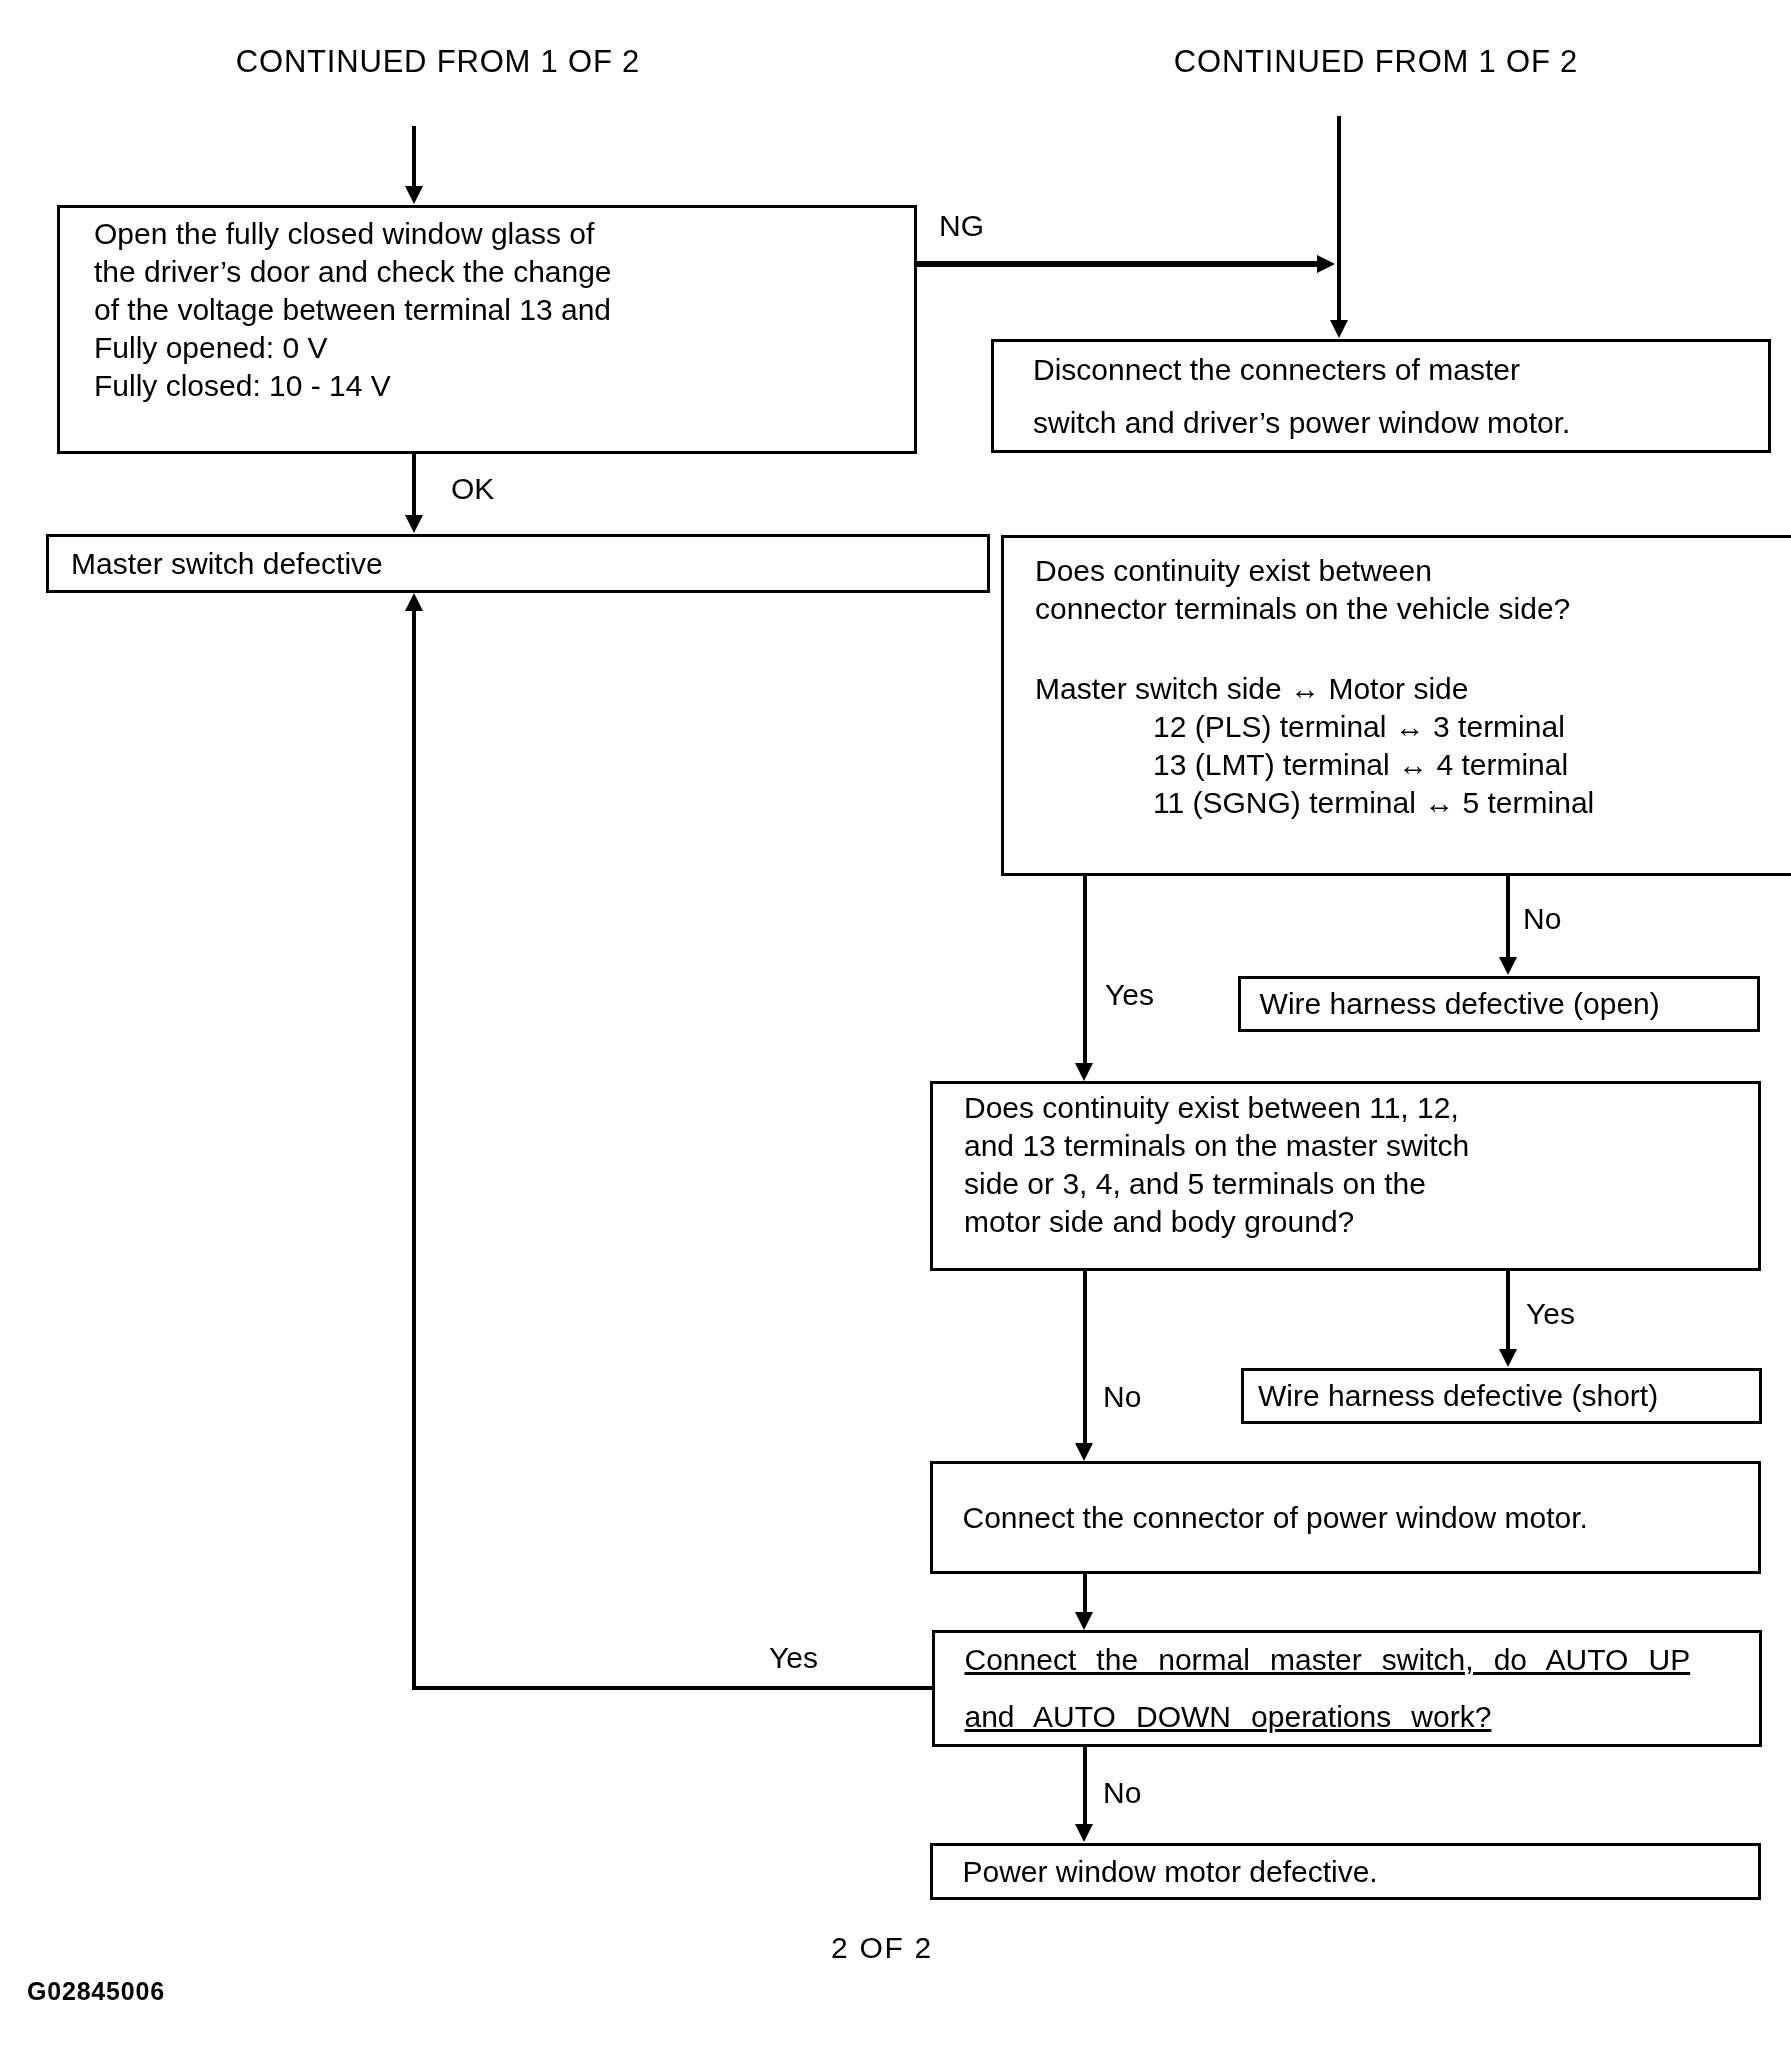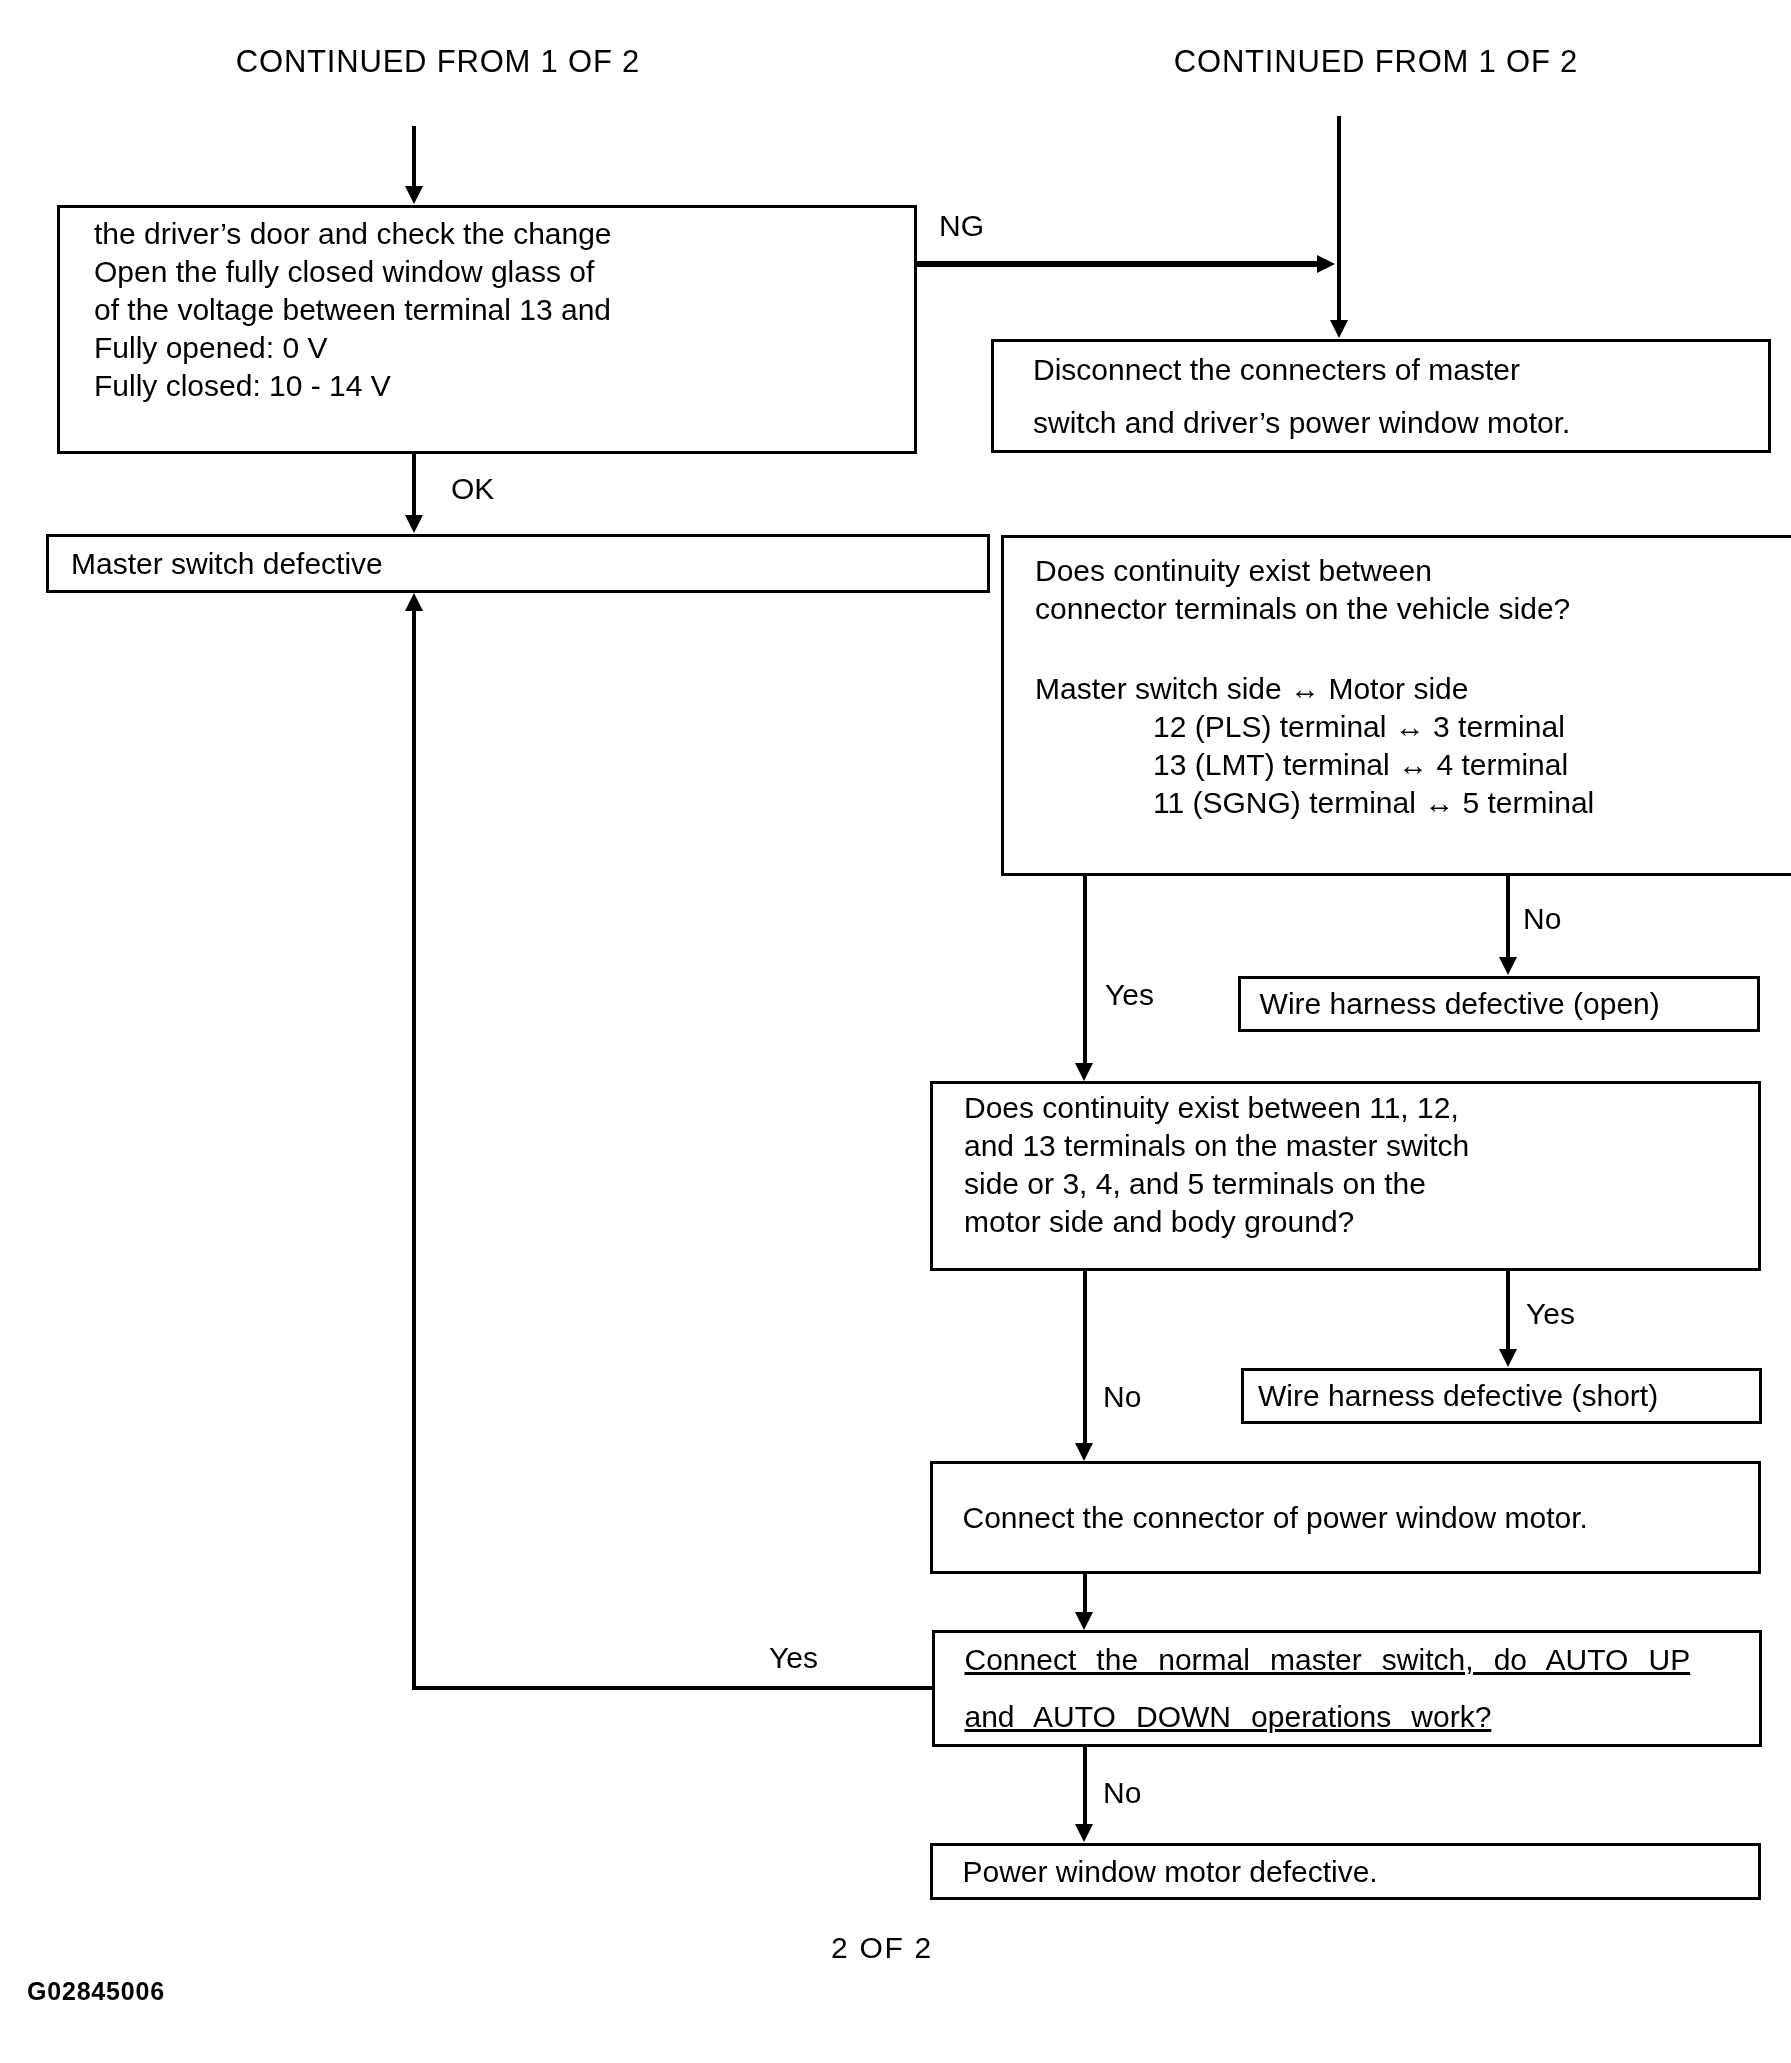--- a/index.html
+++ b/index.html
@@ -70,22 +70,22 @@
   <div class="ah-down" style="left:1075px;top:1824px;"></div>
   <div class="lbl" style="left:1103px;top:1776px;">No</div>
 
   <div class="hline" style="left:414px;top:1686px;width:518px;"></div>
   <div class="vline" style="left:412px;top:608px;height:1082px;"></div>
   <div class="ah-up" style="left:405px;top:593px;"></div>
   <div class="lbl" style="left:769px;top:1641px;">Yes</div>
 
   <div class="node" style="left:57px;top:205px;width:860px;height:249px;">
     <div class="pad">
+      <span class="ln">Open the fully closed window glass of</span>
       <span class="ln">the driver’s door and check the change</span>
-      <span class="ln">Open the fully closed window glass of</span>
       <span class="ln">of the voltage between terminal 13 and</span>
       <span class="ln">Fully opened: 0 V</span>
       <span class="ln">Fully closed: 10 - 14 V</span>
     </div>
   </div>
 
   <div class="node" style="left:46px;top:534px;width:944px;height:59px;">
     <div class="vcenter" style="padding-left:22px;">
       <span class="ln">Master switch defective</span>
     </div>

